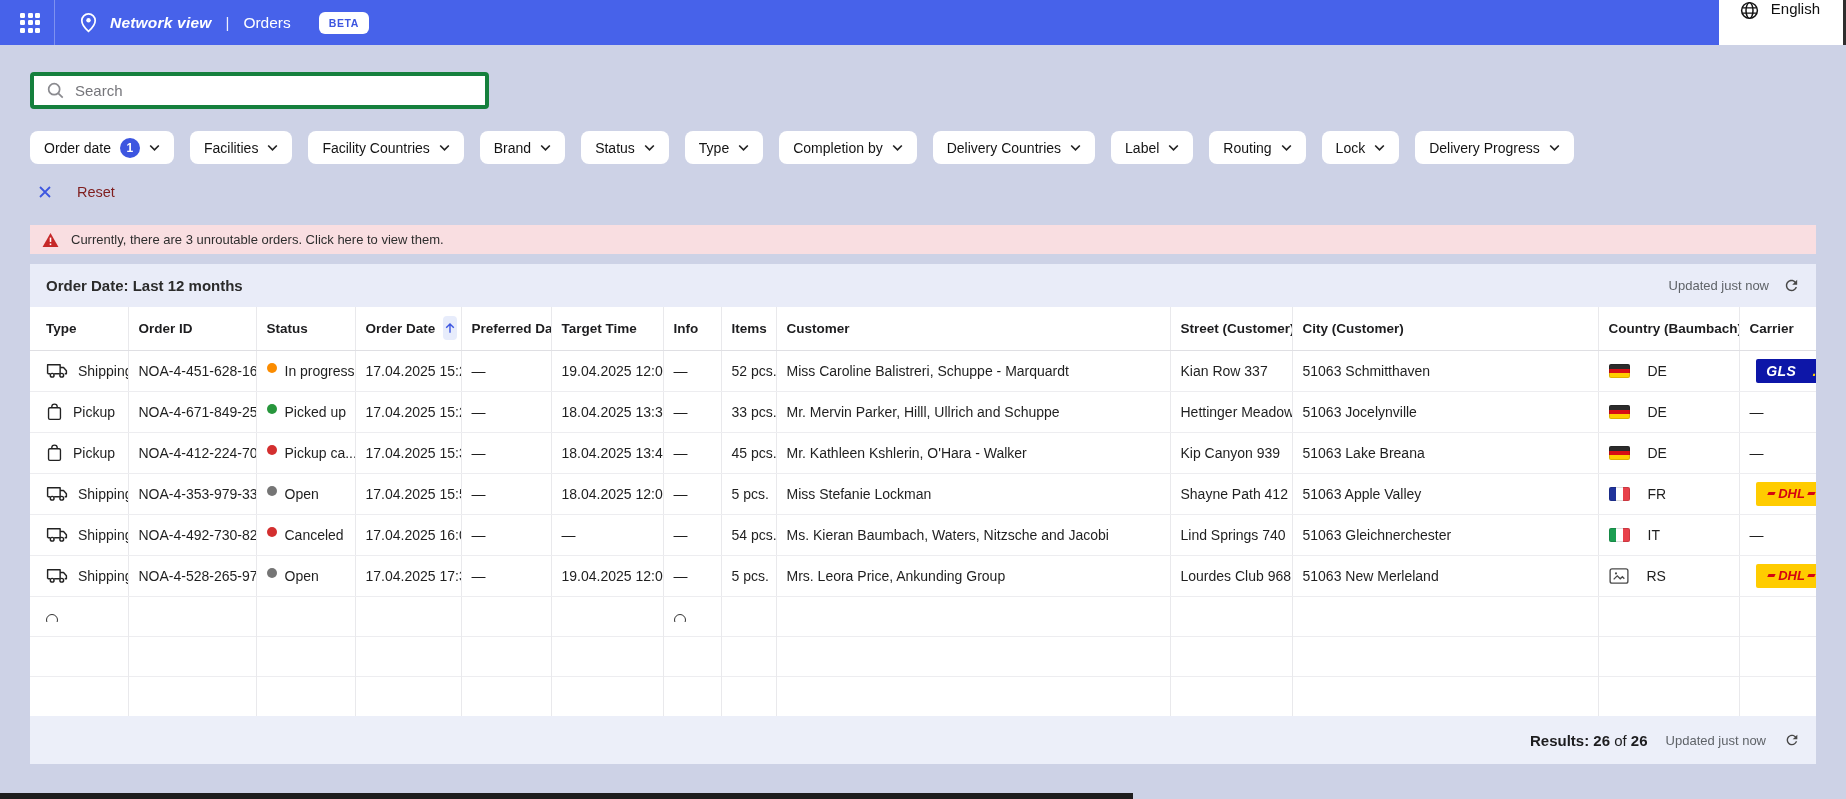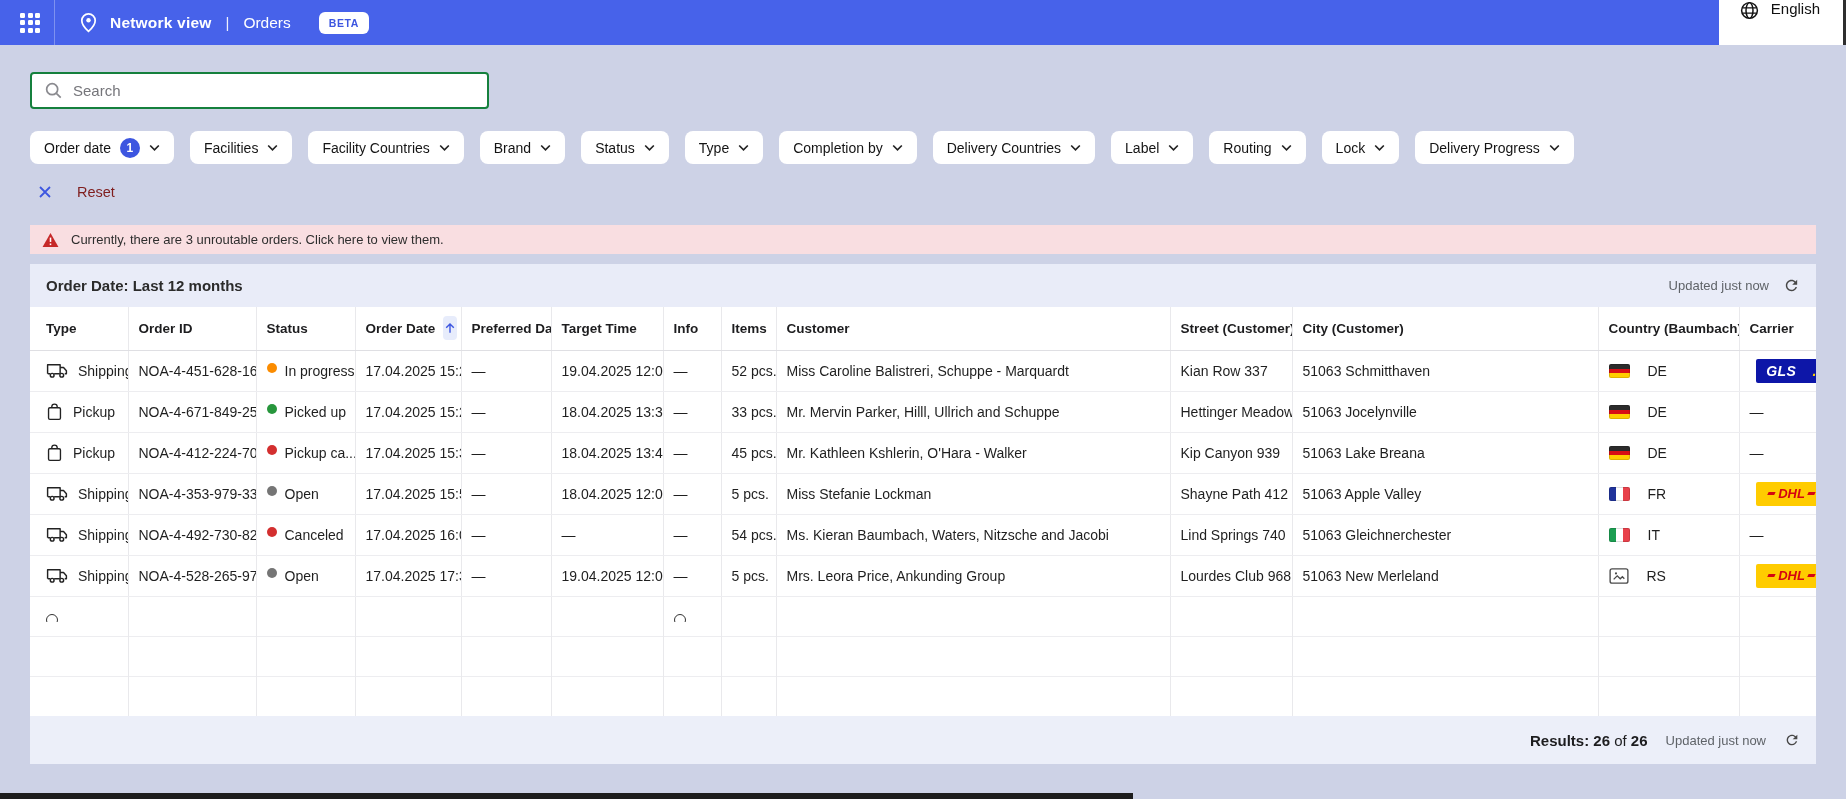--- a/index.html
+++ b/index.html
@@ -6,30 +6,30 @@
   html,body { width:1846px; height:799px; overflow:hidden; }
   body { font-family:"Liberation Sans", sans-serif; background:#cdd2e6; position:relative; }
 
   
   .topbar { height:45px; background:#4762ea; display:flex; align-items:center; position:relative; }
   .grid-btn { margin-left:16px; width:28px; height:28px; display:flex; align-items:center; justify-content:center; cursor:pointer; background:none; border:none; }
   .grid-icon { display:grid; grid-template-columns:repeat(3,5px); grid-gap:2.5px; }
   .grid-icon span { width:5px; height:5px; background:#fff; border-radius:1.2px; }
   .topbar-divider { width:1px; height:45px; background:rgba(255,255,255,.30); margin-left:10px; }
   .logo-pin { margin-left:22px; display:flex; }
-  .app-title { color:#fff; font-size:15.5px; font-weight:bold; margin-left:10px; letter-spacing:.2px; }
+  .app-title { color:#fff; font-size:15.5px; font-weight:bold; margin-left:10px; letter-spacing:.2px;font-style:italic; }
   .nav-sep { color:rgba(255,255,255,.9); font-size:15px; margin:0 14px; }
   .section-title { color:#fff; font-size:15.5px; }
   .beta-badge { margin-left:28px; background:#fff; color:#3d56e0; font-size:10.5px; font-weight:bold; letter-spacing:.6px; padding:5px 10px; border-radius:6px; }
   .lang-panel { margin-left:auto; height:45px; background:#fff; display:flex; gap:11px; padding:0 26px 0 20px; cursor:pointer; border:none; }
   .lang-label { font-size:15px; color:#111; }
   .window-edge { position:absolute; right:0; top:0; width:3px; height:45px; background:#2e2e2e; }
 
   
-  .search-box { margin:27px 0 0 30px; width:459px; height:37px; background:#fff; border:2px solid #15803d; border-radius:4px; display:flex; align-items:center; }
+  .search-box { margin:27px 0 0 30px; width:459px; height:37px; background:#fff; border:4px solid #15803d; border-radius:4px; display:flex; align-items:center; }
   .search-box svg { margin-left:12px; flex:none; }
   .search-box input { border:none; outline:none; flex:1; height:100%; margin-left:10px; font-size:15px; color:#222; background:transparent; font-family:inherit; }
   .search-box input::placeholder { color:#75757a; }
 
   
   .filter-bar { margin:22px 30px 0 30px; display:flex; gap:16px; }
   .chip { height:33px; background:#fff; border:none; border-radius:8px; display:flex; align-items:center; gap:9px; padding:0 14px; font-size:14px; color:#141414; font-weight:500; cursor:pointer; font-family:inherit; white-space:nowrap; }
   .chip .count-badge { width:20px; height:20px; border-radius:50%; background:#3d56e0; color:#fff; font-size:12px; font-weight:bold; display:flex; align-items:center; justify-content:center; }
 
   

